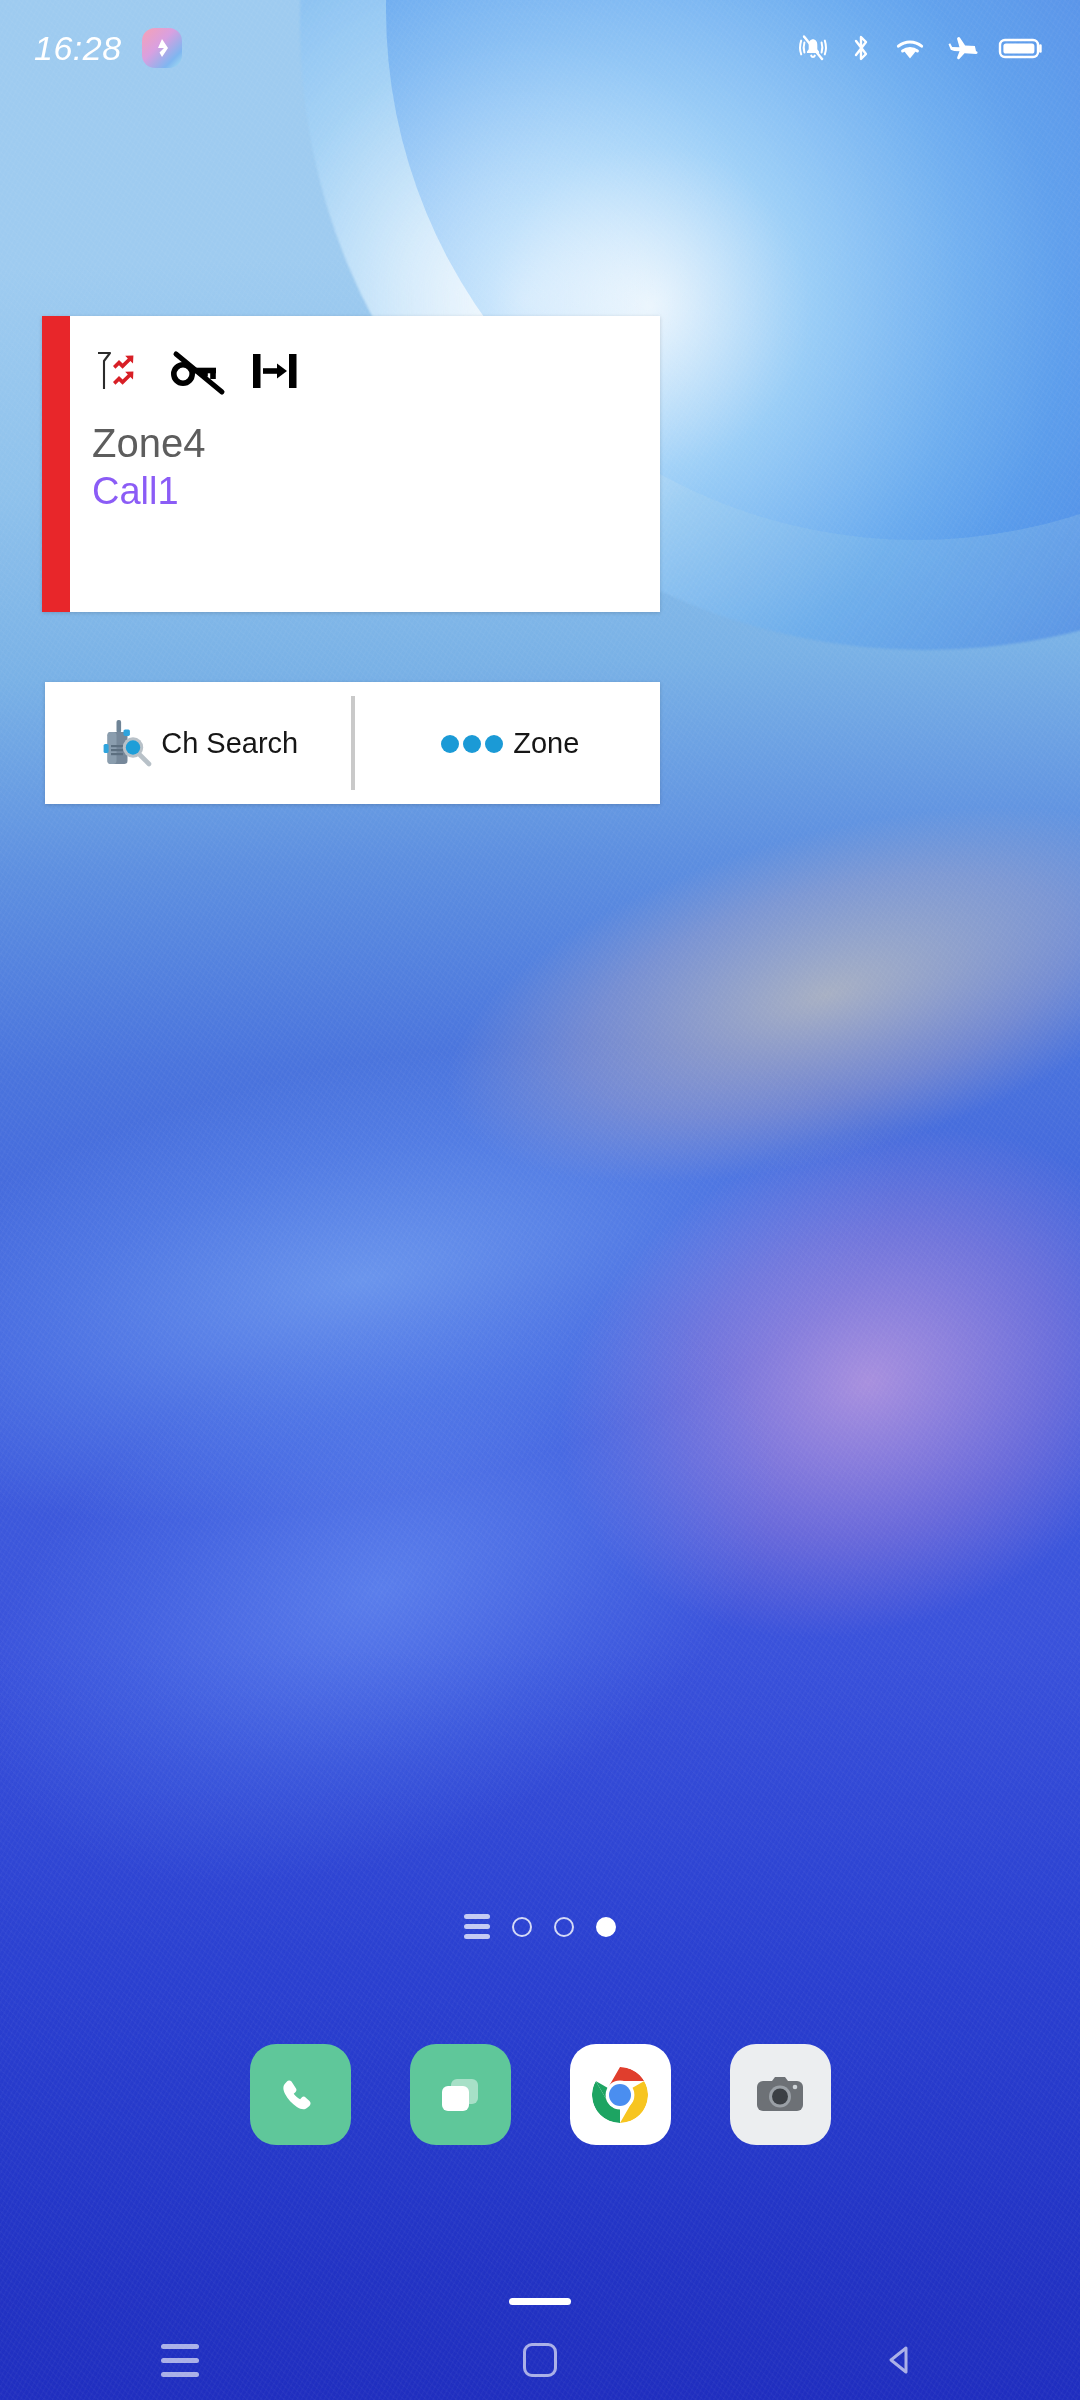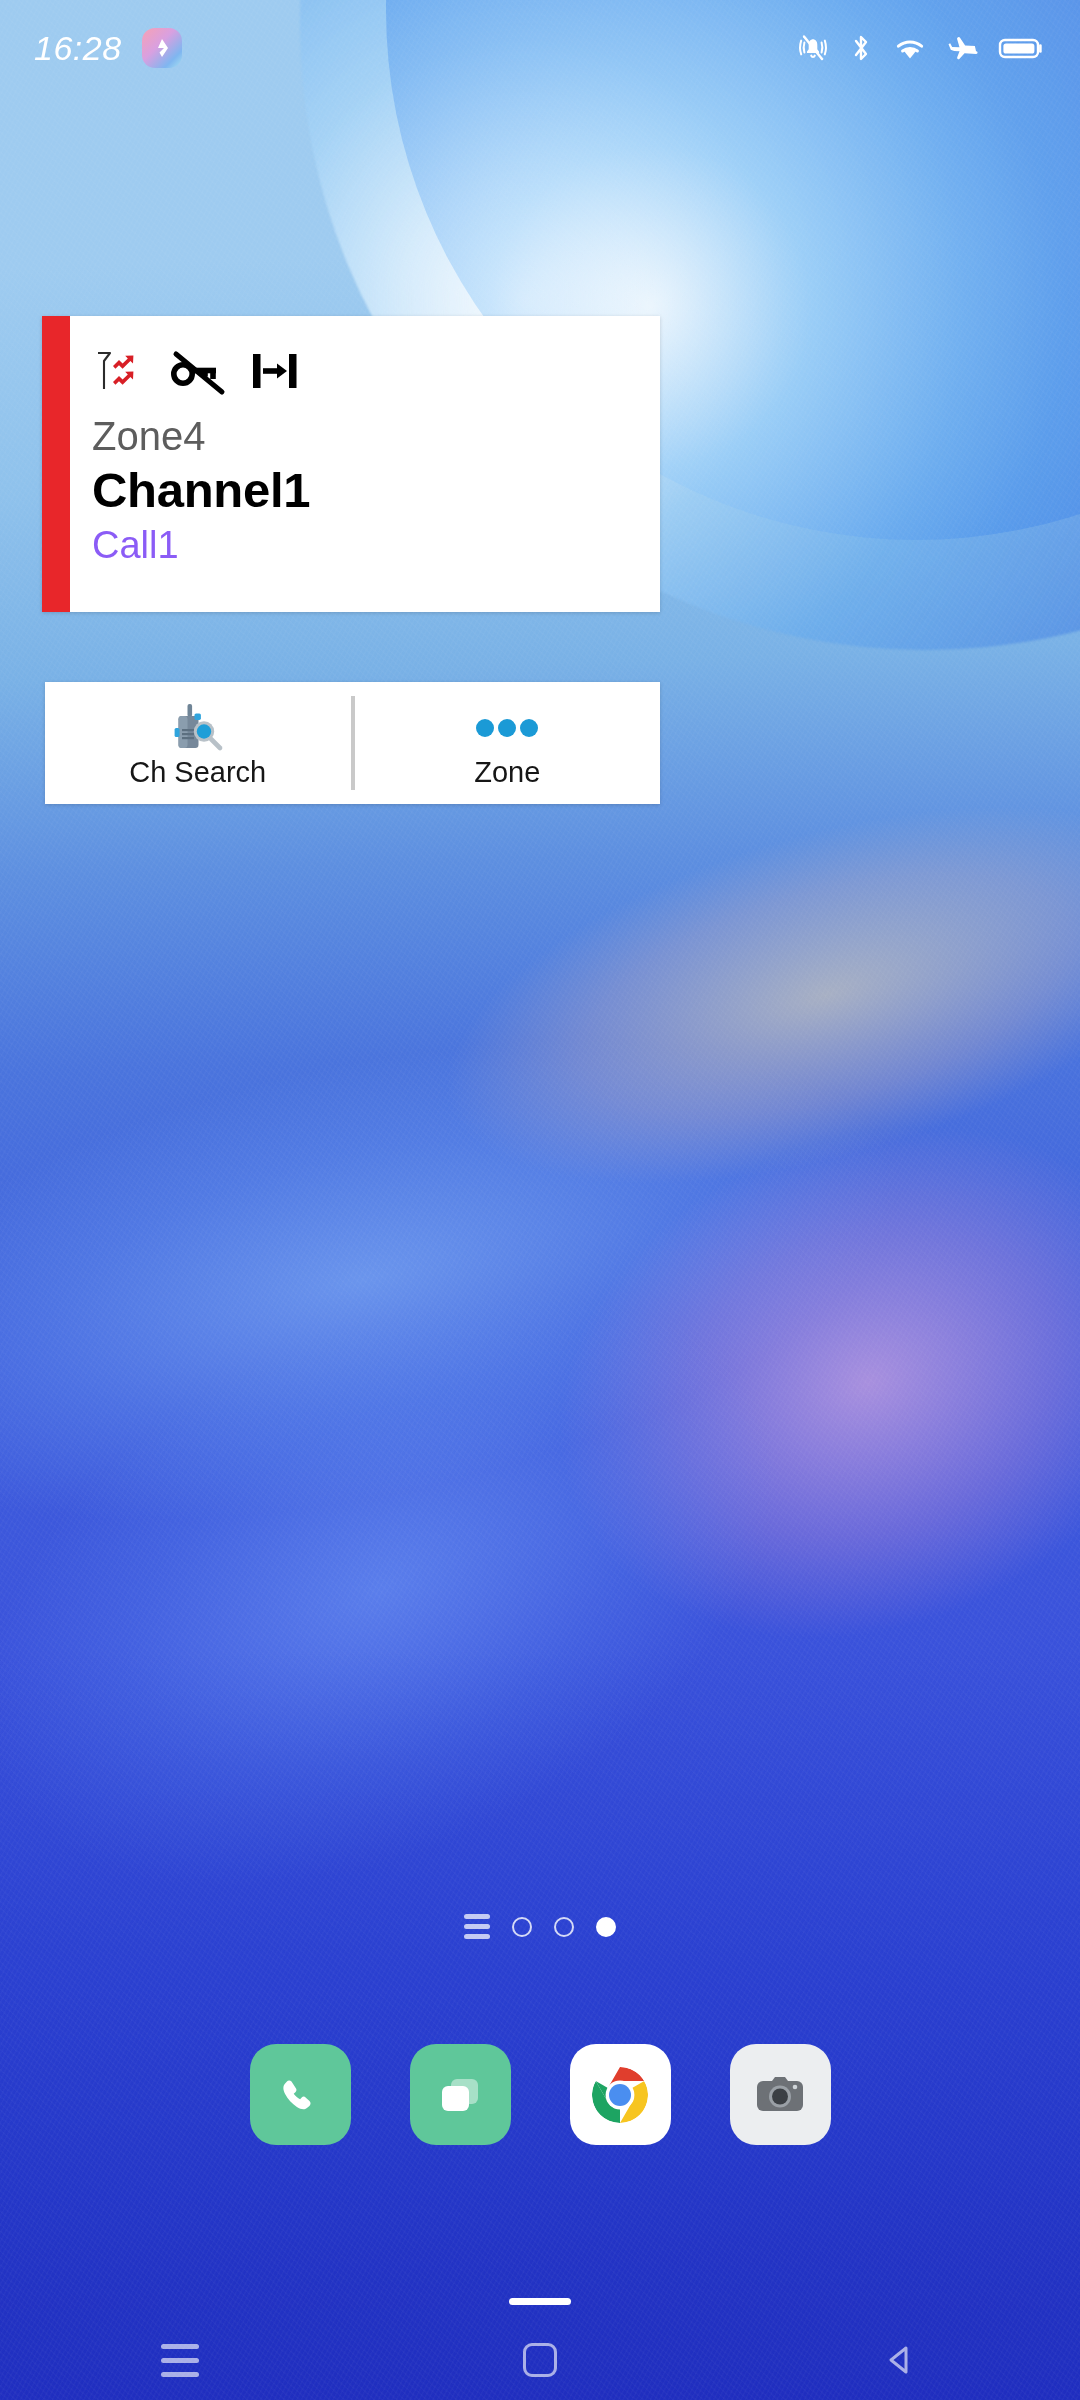--- a/index.html
+++ b/index.html
@@ -114,40 +114,40 @@
     background:#fff;
     display:flex;
     box-shadow:0 1px 4px rgba(0,0,0,.16);
   }
   .card-accent{ width:28px; background:#e8262a; flex:0 0 28px; }
   .card-body{ flex:1; padding:24px 22px 0 22px; position:relative; }
   .icon-row{ display:flex; align-items:center; gap:18px; height:62px; }
   .icon-row svg{ display:block; }
   .zone-label{
     font-size:40px; color:#5d5d5d; line-height:1.05;
-    margin-top:13px; letter-spacing:0px;
+    margin-top:20px; letter-spacing:0px;
   }
   .channel-label{
     font-size:49px; color:#000; font-weight:700;
     line-height:1.12; margin-top:6px; letter-spacing:-.3px;
   }
   .call-label{
     font-size:38px; color:#8b5cf6; line-height:1.05; margin-top:8px;
   }
 
   
   #ptt-actions{
     position:absolute; left:45px; top:682px;
     width:615px; height:122px;
     background:#fff;
     display:flex; align-items:stretch;
     box-shadow:0 1px 4px rgba(0,0,0,.16);
   }
   .action-btn{
-    flex:1; display:flex; flex-direction:column;
+    flex:1; display:flex; flex-direction:row;
     align-items:center; justify-content:center; gap:4px;
     position:relative;
   }
   .action-ico{ height:54px; display:flex; align-items:center; justify-content:center; }
   .action-ico svg{ display:block; }
   .action-label{ font-size:29px; color:#161616; line-height:1; }
   .action-sep{
     width:2px; background:#c9c9c9; margin:14px 0; flex:0 0 2px;
   }
 
@@ -284,21 +284,20 @@
           <svg width="58" height="54" viewBox="0 0 58 54">
             <rect x="7" y="10" width="7.5" height="34" fill="#000"></rect>
             <rect x="43" y="10" width="7.5" height="34" fill="#000"></rect>
             <path d="M17 27 H36" stroke="#000" stroke-width="5.6"></path>
             <path d="M31 19.5 L41 27 L31 34.5 Z" fill="#000"></path>
           </svg>
         </span>
       </div>
 
       <div class="zone-label">Zone4</div>
-      <div class="channel-label">Channel1</div>
       <div class="call-label">Call1</div>
     </div>
   </div>
 
   <div id="ptt-actions">
 
     <div class="action-btn">
       <span class="action-ico">
         <svg width="60" height="54" viewBox="0 0 60 54">
 

